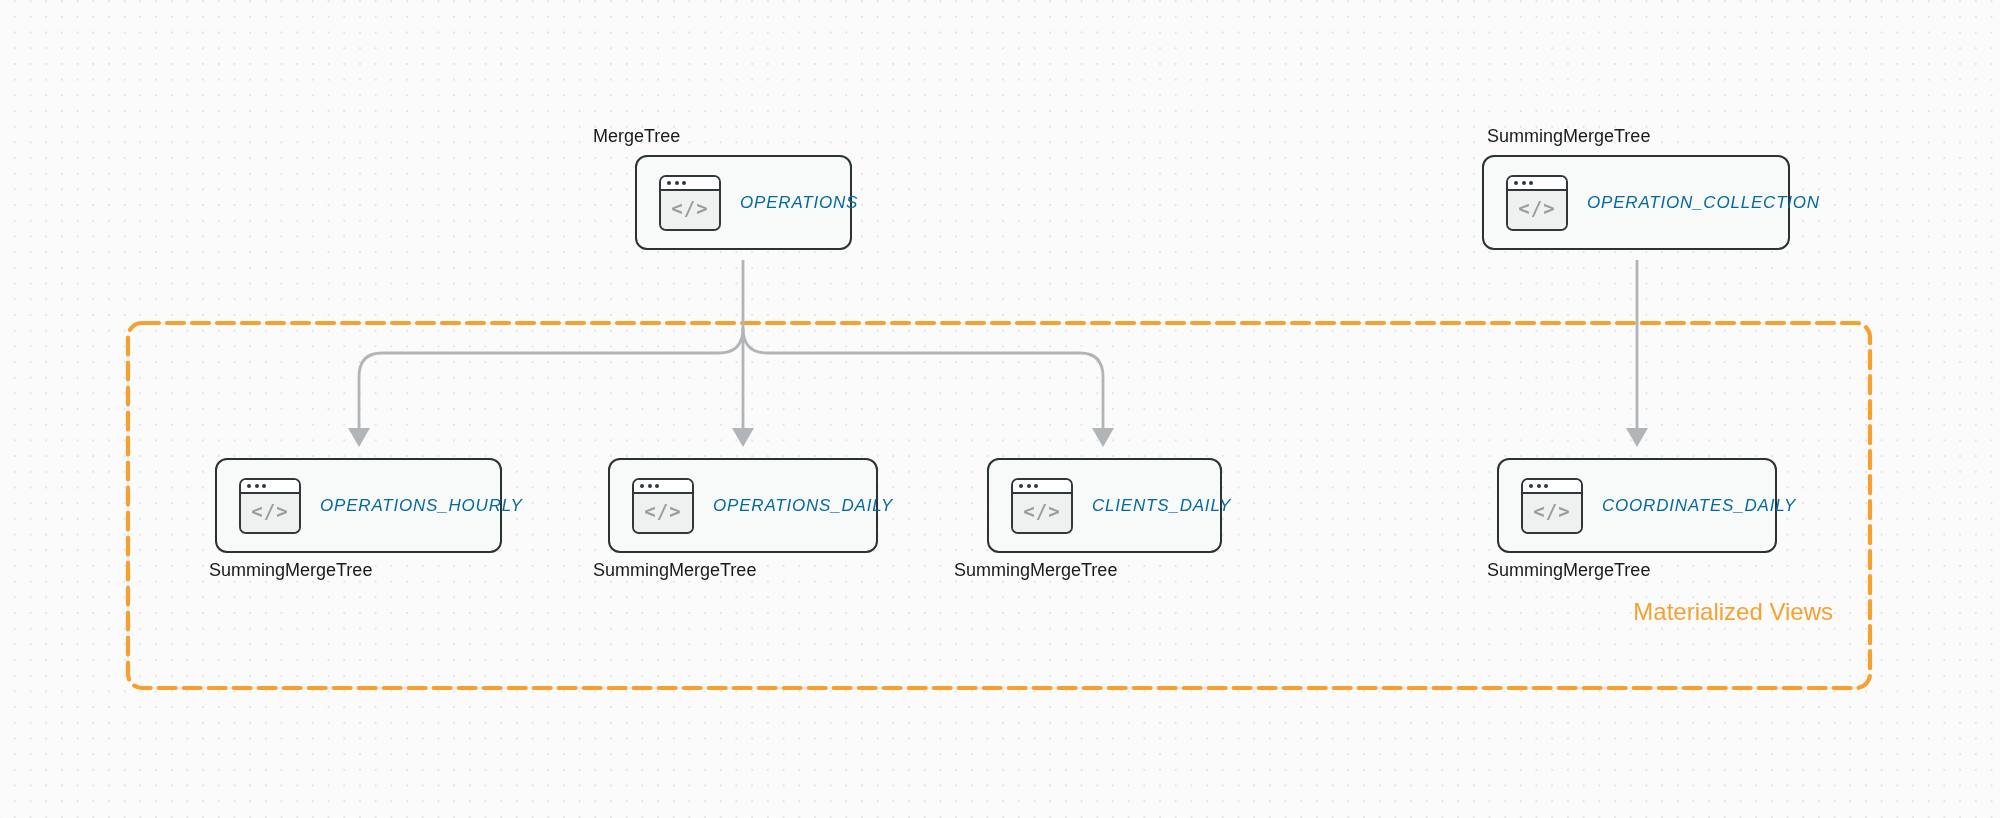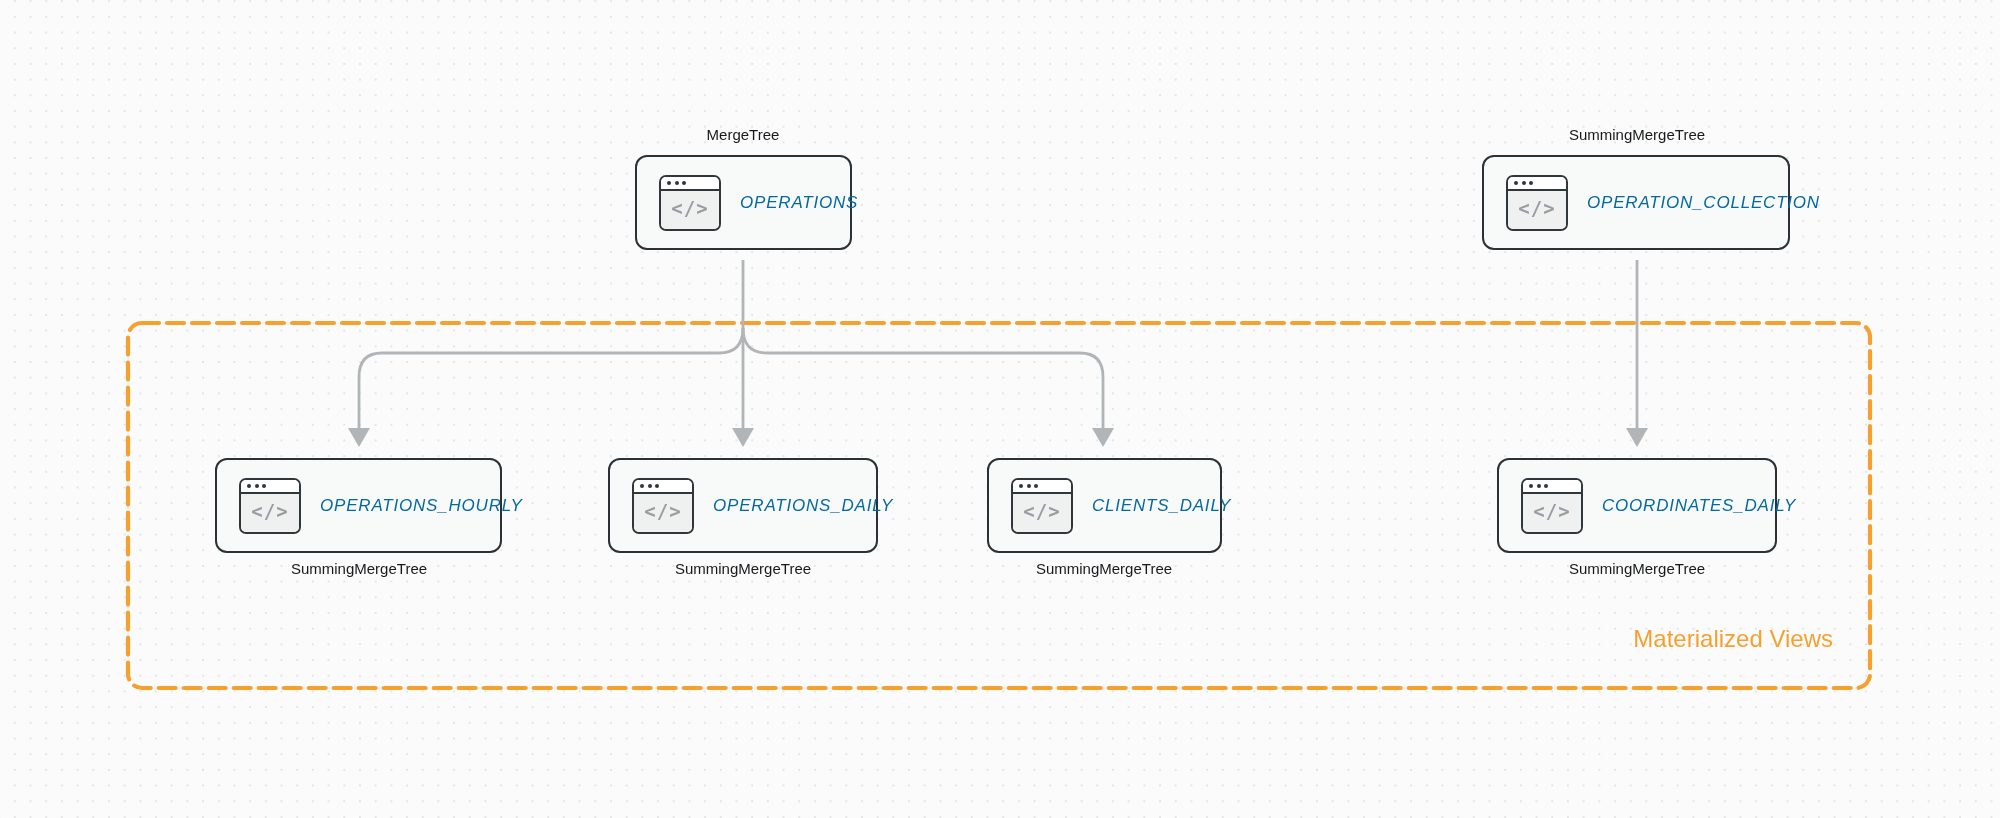--- a/index.html
+++ b/index.html
@@ -81,29 +81,29 @@
     font-family: "DejaVu Sans Mono", monospace;
     font-weight: bold;
     font-size: 19px;
     letter-spacing: 1px;
     color: #979da1;
     margin-top: 6px;
   }
   .engine-label {
     position: absolute;
     width: 300px;
-    text-align: center;
-    font-size: 15px;
+    text-align: left;
+    font-size: 18px;
     color: #17191b;
     white-space: nowrap;
   }
   .group-label {
     position: absolute;
     left: 1533px;
-    top: 625px;
+    top: 598px;
     width: 300px;
     text-align: right;
     font-size: 24px;
     font-weight: 500;
     color: #f6a02e;
     white-space: nowrap;
   }
 </style>
 </head>
 <body>

